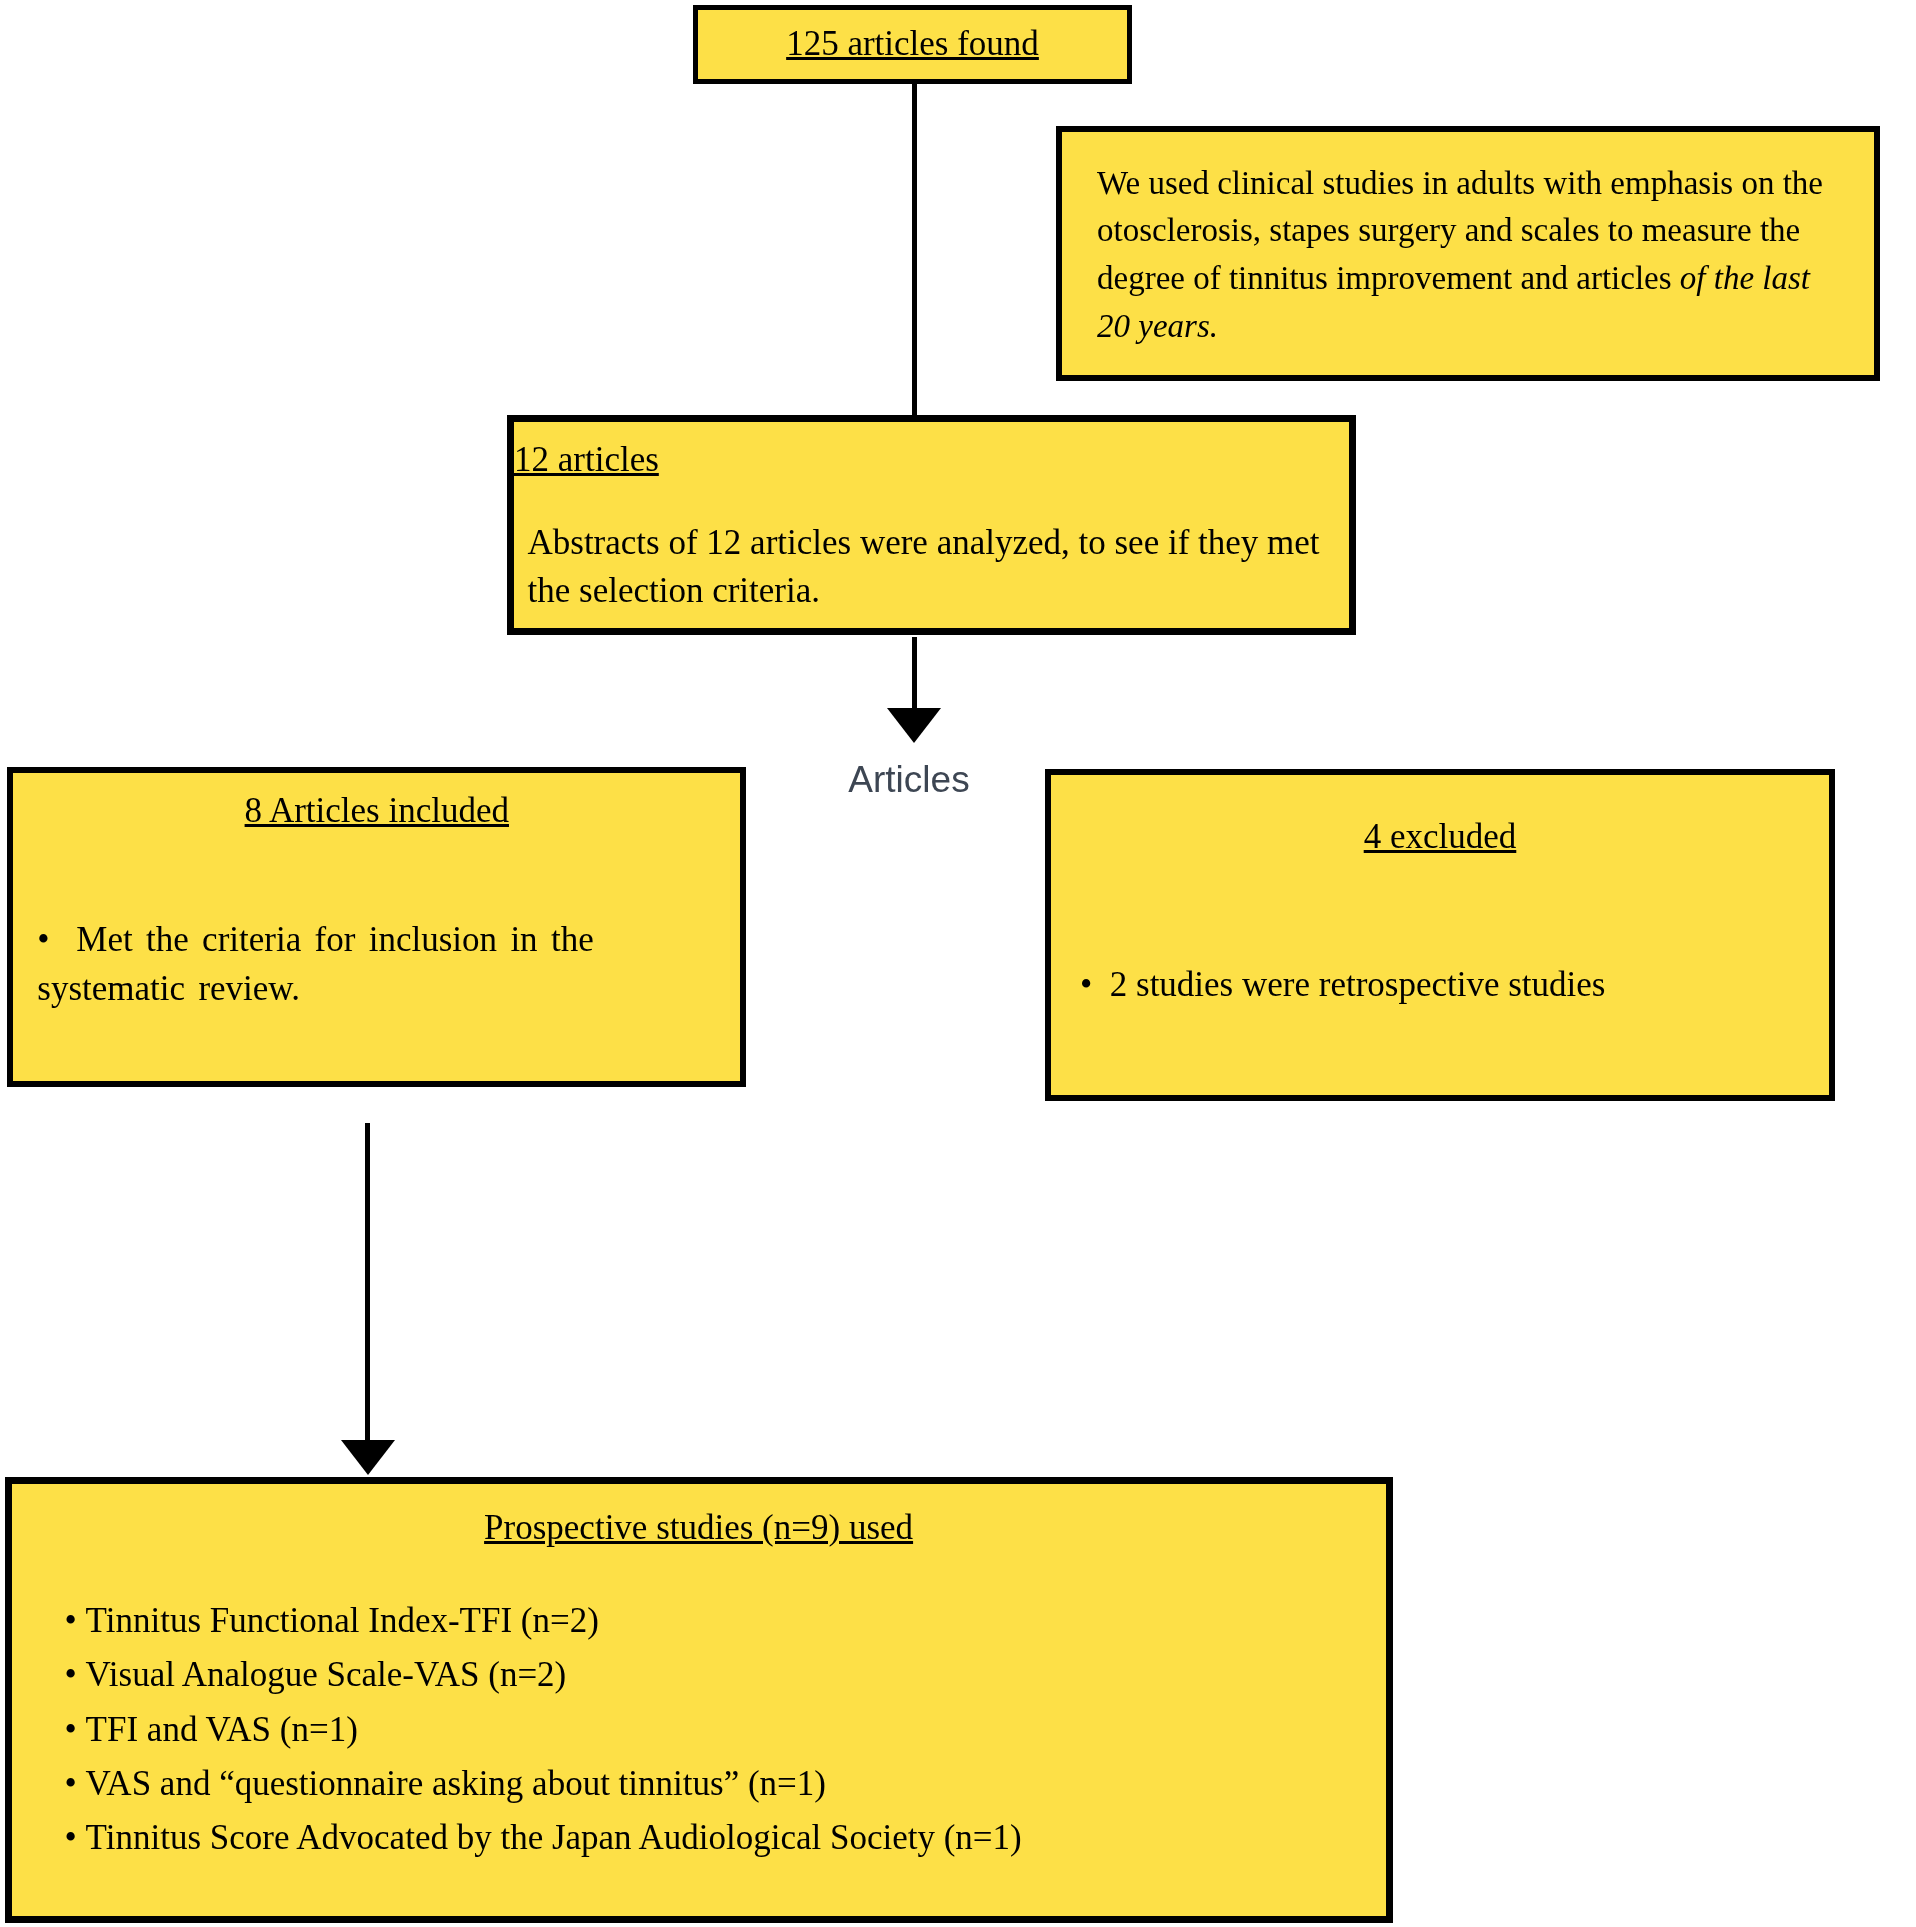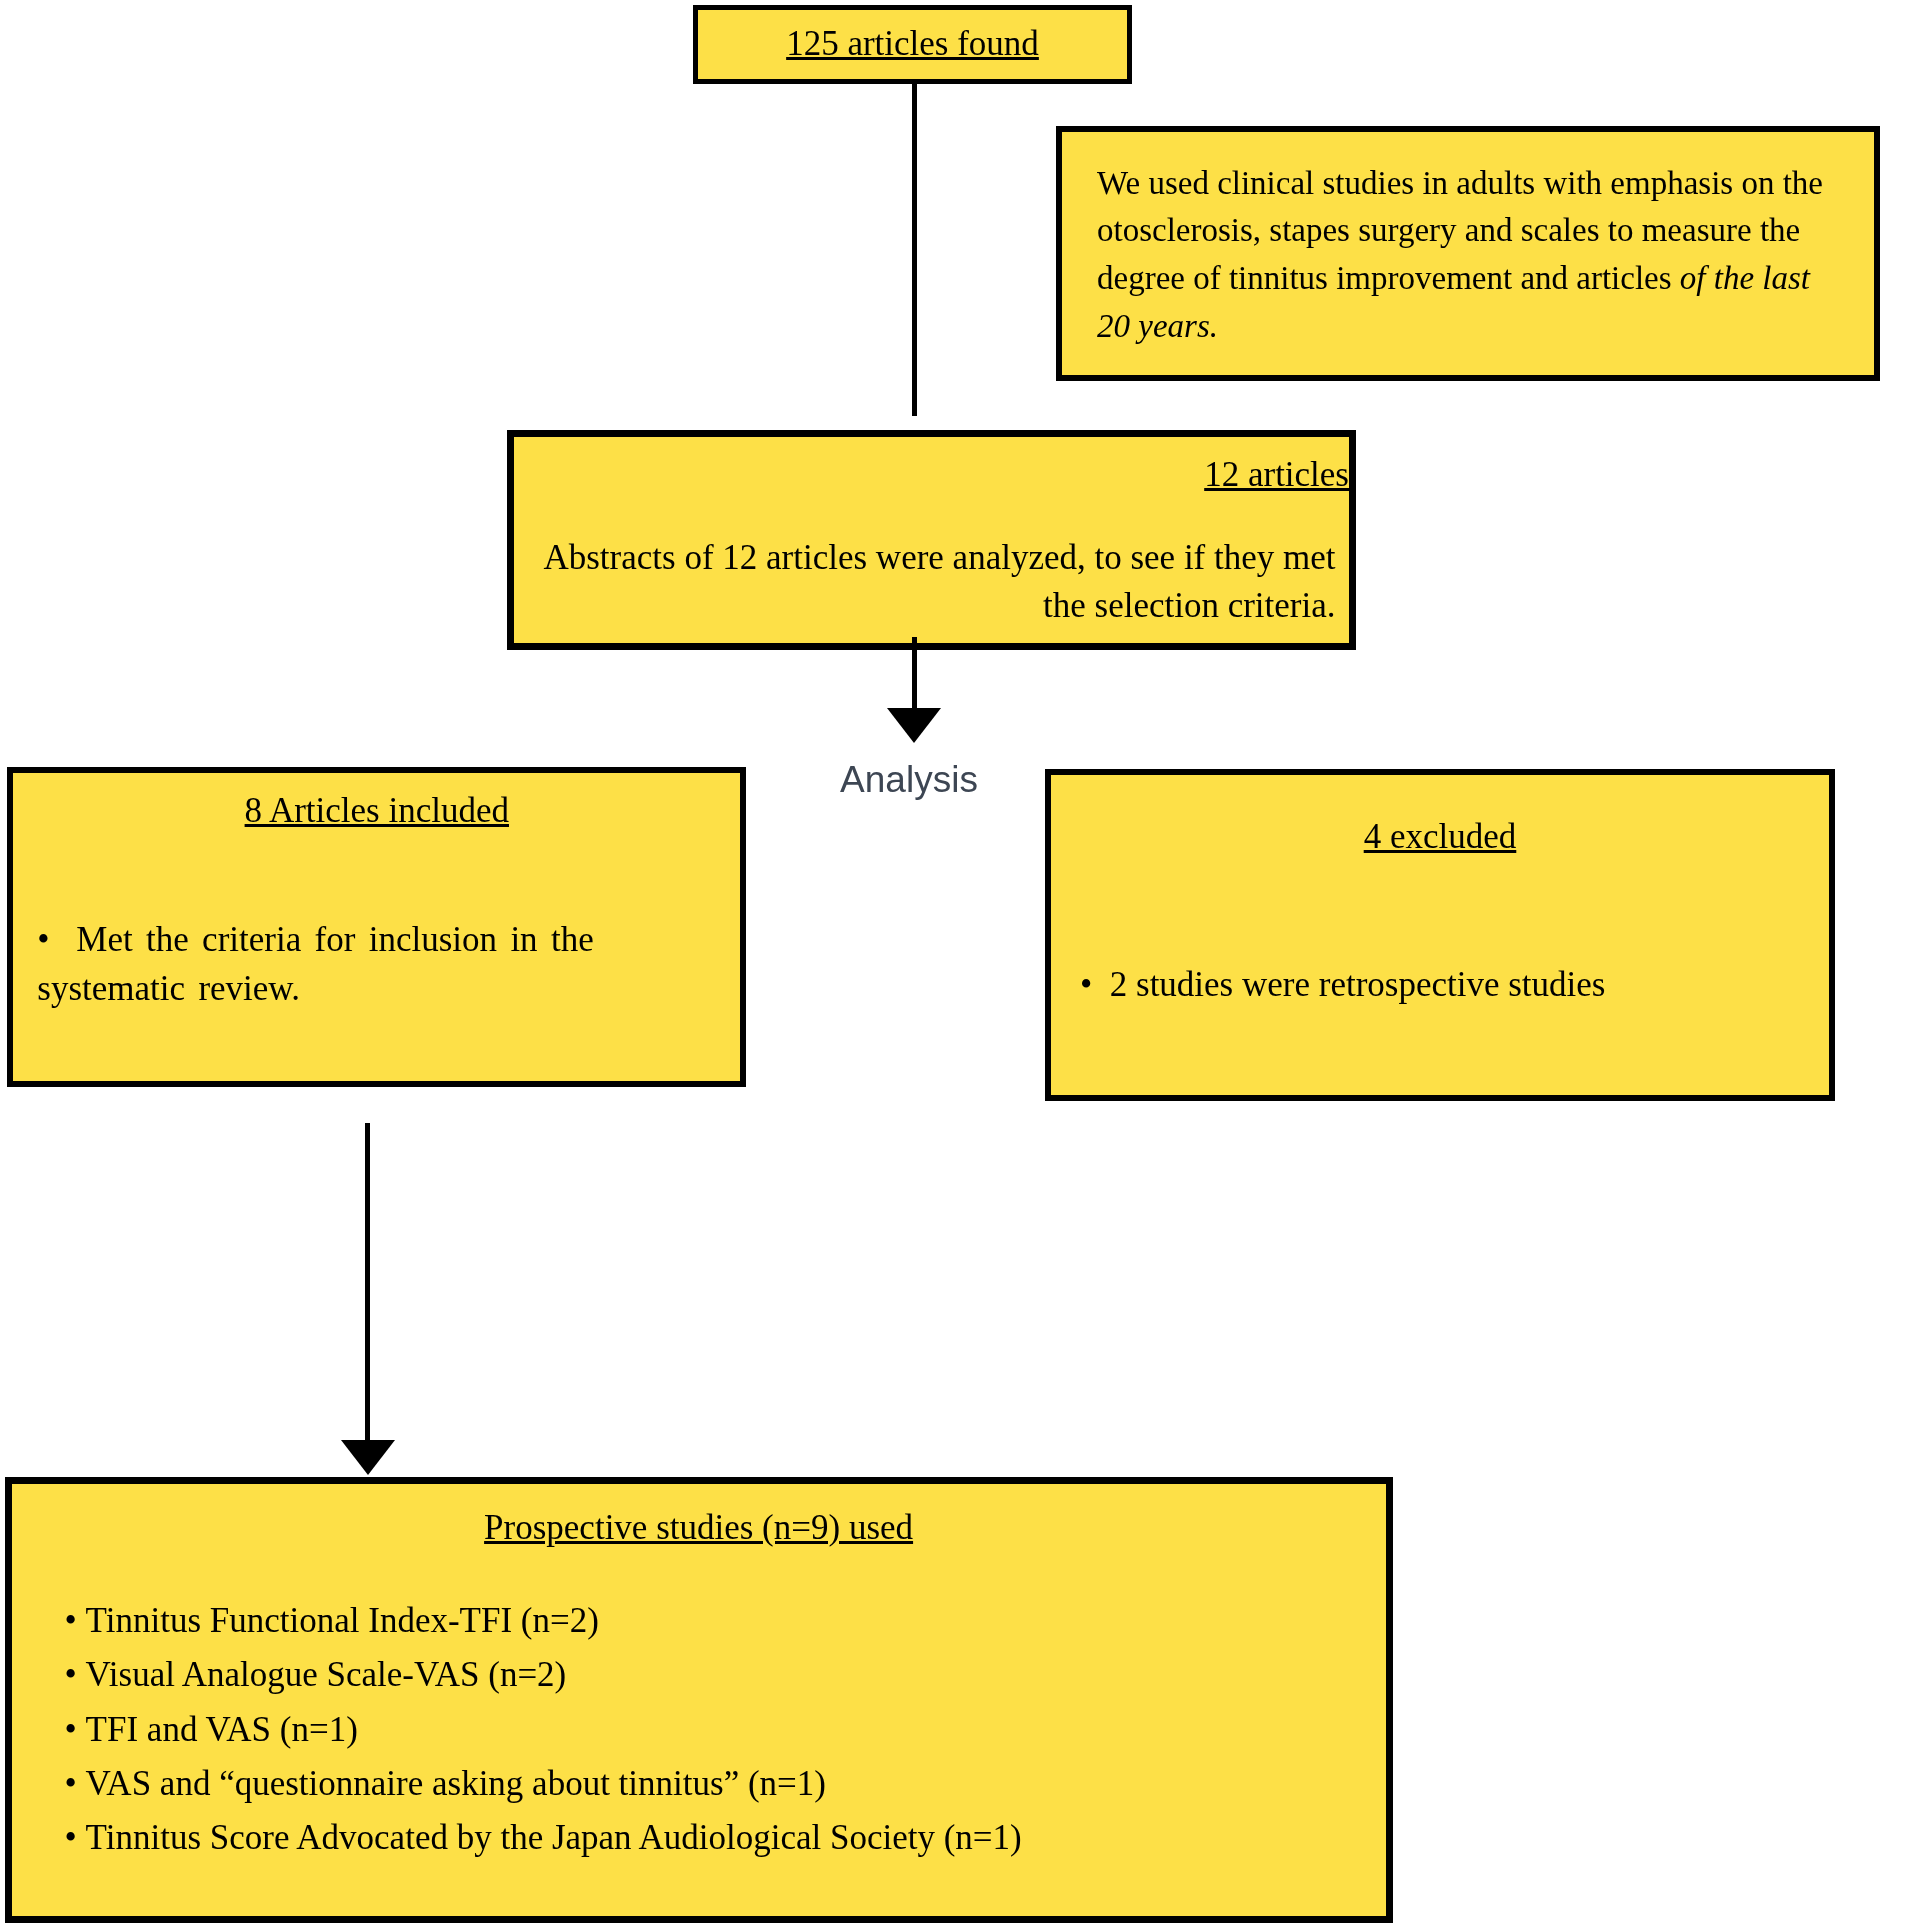--- a/index.html
+++ b/index.html
@@ -34,23 +34,23 @@
     left: 1056px; top: 126px; width: 824px; height: 255px;
     padding: 27.5px 35px;
     font-size: 33px;
     line-height: 1.45;
     text-align: left;
   }
   .box-criteria .italic { font-style: italic; }
 
   
   .box-abstracts {
-    left: 507px; top: 430px; width: 849px; height: 220px;
+    left: 507px; top: 415px; width: 849px; height: 220px;
     border-width: 7.3px;
-    text-align: right;
+    text-align: left;
     font-size: 35px;
   }
   .box-abstracts .box-title { margin-top: 18.4px; }
   .box-abstracts .box-body {
     margin: 39px auto 0 auto;
     width: 808px;
     line-height: 1.35;
   }
 
   
@@ -136,21 +136,21 @@
   <div class="box box-abstracts">
     <div class="box-title">
       <span class="underline">12 articles</span>
     </div>
     <div class="box-body">Abstracts of 12 articles were analyzed, to see if they met the selection criteria.</div>
   </div>
 
   <div class="vline arrow1-line"></div>
   <div class="arrow-head arrow1-head"></div>
 
-  <div class="analysis-label" style="color: rgb(61, 70, 83);">Analysis</div>
+  <div class="analysis-label" style="color: rgb(61, 70, 83);">Articles</div>
 
   <div class="box box-included">
     <div class="box-title">
       <span class="underline">8 Articles included</span>
     </div>
     <p class="bullet-par">Met the criteria for inclusion in the systematic review.</p>
   </div>
 
   <div class="box box-excluded">
     <div class="box-title">

